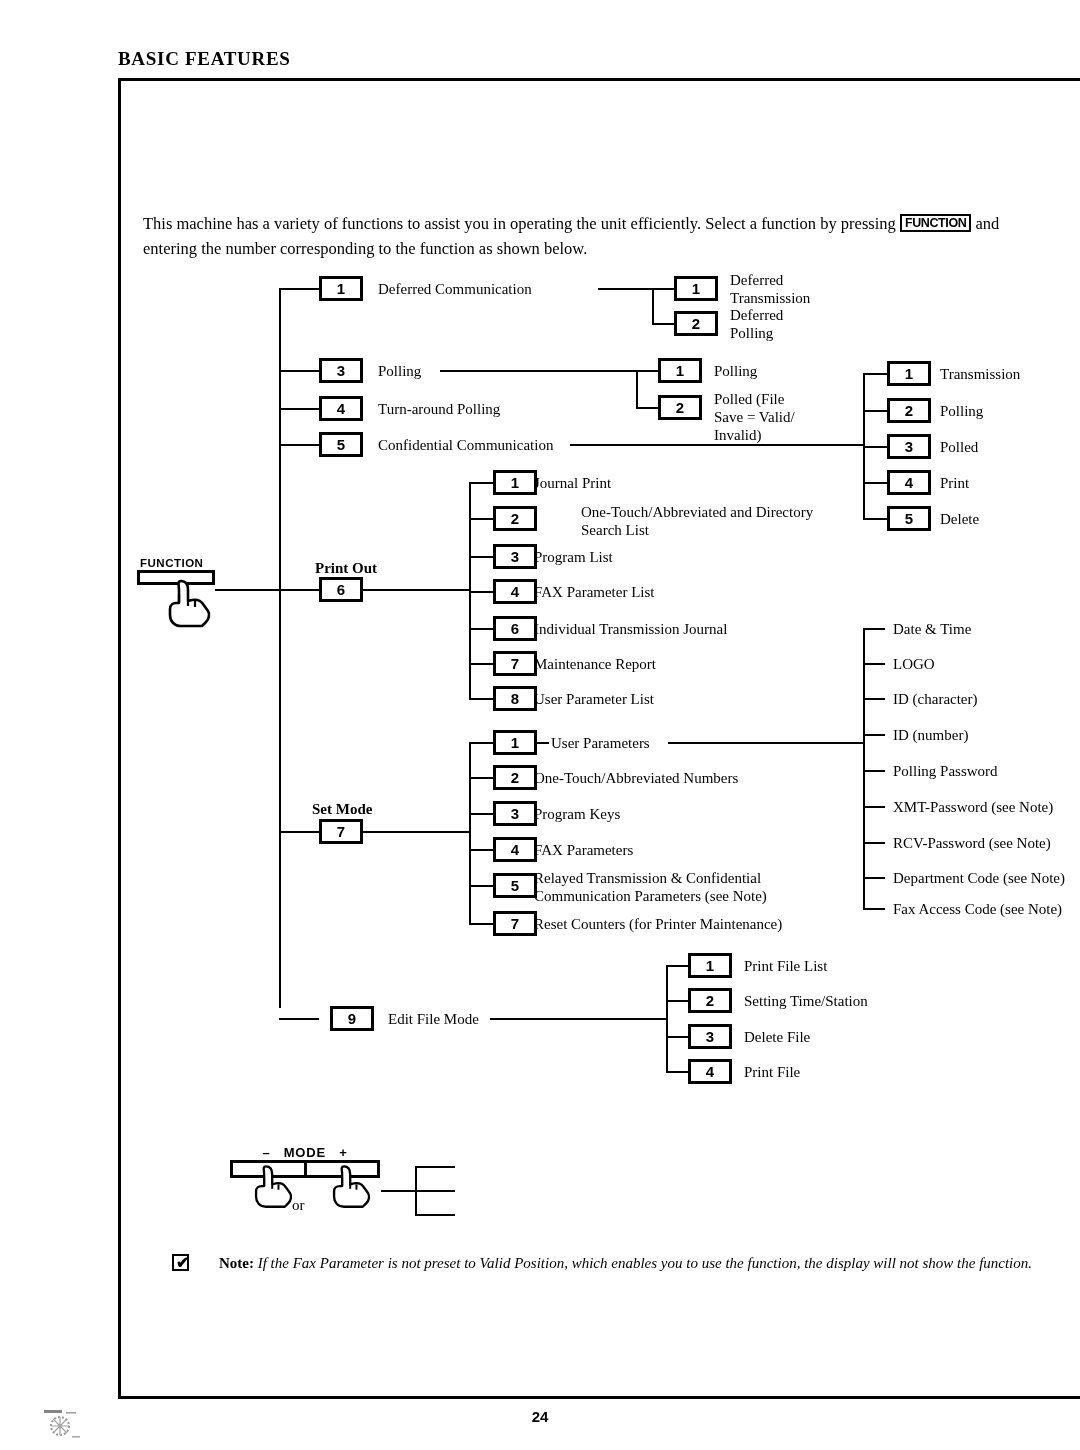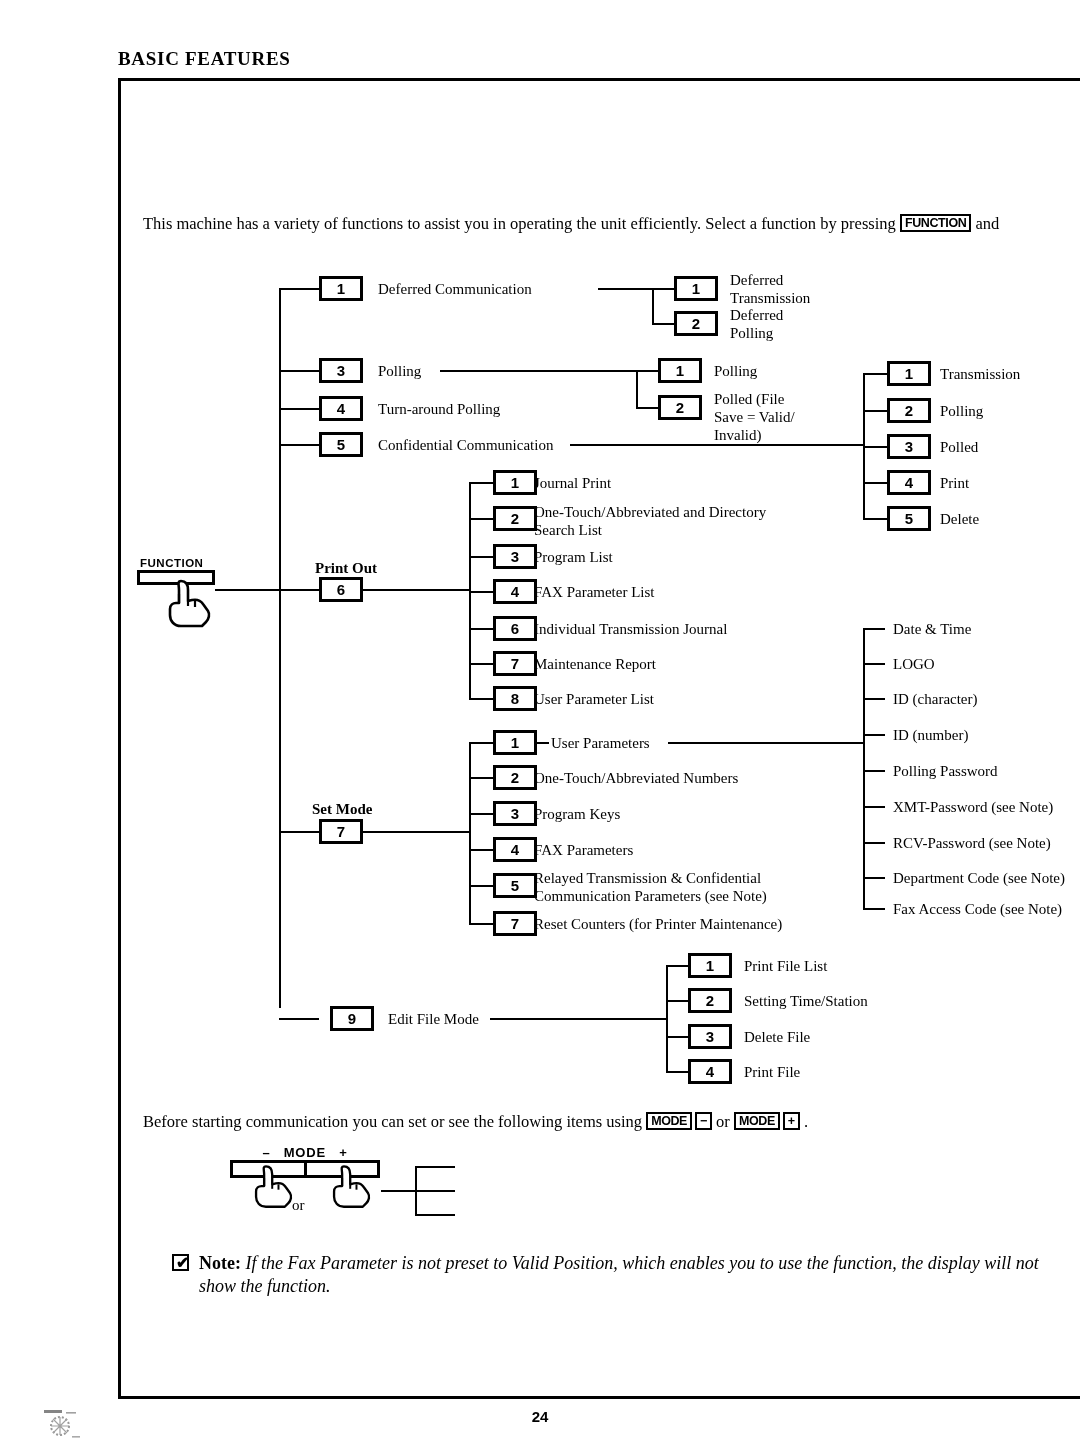--- a/index.html
+++ b/index.html
@@ -104,21 +104,21 @@
   .note{position:absolute;left:172px;top:1252px;width:880px;}
   .note .cb{
     position:absolute;left:0;top:2px;width:17px;height:17px;
     border:2px solid #000;box-sizing:border-box;background:#fff;
   }
   .note .cbk{
     position:absolute;left:2px;top:-2px;font-size:16px;font-weight:bold;
     font-family:"Liberation Sans",sans-serif;line-height:18px;
   }
   .note .ntxt{
-    margin-left:27px;font-size:18px;line-height:23px;font-style:italic;
+    margin-left:27px;font-size:15px;line-height:23px;font-style:italic;text-align:center;
   }
   .note .ntxt b{font-style:normal;font-weight:bold;}
 
   
   .pgnum{
     position:absolute;left:0;top:1408px;width:1080px;text-align:center;
     font-family:"Liberation Sans",sans-serif;font-weight:bold;font-size:15px;
   }
   .smudge{
     position:absolute;left:42px;top:1408px;width:60px;height:34px;opacity:.55;
@@ -133,20 +133,21 @@
 <div class="page">
 
   <div class="hdr">BASIC FEATURES</div>
 
   <div class="frame"></div>
   <div class="frame-bottom"></div>
 
 
   <div class="intro">
     <span>This machine has a variety of functions to assist you in operating the unit efficiently.  Select a function by pressing </span><span class="kcap">FUNCTION</span><span> and</span><br>
+    <span>entering the number corresponding to the function as shown below.</span>
   </div>
 
   <div class="fnkey">
     <div class="fl">FUNCTION</div>
     <div class="kb"></div>
     <svg class="hand" style="left:24px;top:22px;" width="58" height="50" viewBox="0 0 58 50">
       <path d="M20 2 C25 2 27 6 27 11 L27 22 L31 21 C36 20 40 22 42 25 L47 32 C49 35 48 40 45 43
                L41 47 L20 47 C13 47 9 42 9 36 L9 30 C9 26 12 24 15 24 L18 24 L18 11 C18 6 16 2 20 2 Z" fill="#fff" stroke="#000" stroke-width="2.6" stroke-linejoin="round"></path>
       <path d="M18 24 L18 15" stroke="#000" stroke-width="2.2" fill="none"></path>
       <path d="M27 22 L27 27" stroke="#000" stroke-width="2.2" fill="none"></path>
@@ -244,21 +245,21 @@
   <div class="h" style="left:469px;top:556px;width:24px;"></div>
   <div class="h" style="left:469px;top:591px;width:24px;"></div>
   <div class="h" style="left:469px;top:628px;width:24px;"></div>
   <div class="h" style="left:469px;top:663px;width:24px;"></div>
   <div class="h" style="left:469px;top:698px;width:24px;"></div>
 
   <div class="num" style="left:493px;top:470px;">1</div>
   <div class="lbl" style="left:534px;top:474px;">Journal Print</div>
 
   <div class="num" style="left:493px;top:506px;">2</div>
-  <div class="lbl wrap" style="left:534px;top:503px;width:330px;">
+  <div class="lbl wrap" style="left:534px;top:503px;width:330px;padding-left:47px;">
     <span style="white-space:pre-line;display:block;line-height:18px;">One-Touch/Abbreviated and Directory
 Search List</span>
   </div>
 
   <div class="num" style="left:493px;top:544px;">3</div>
   <div class="lbl" style="left:534px;top:548px;">Program List</div>
 
   <div class="num" style="left:493px;top:579px;">4</div>
   <div class="lbl" style="left:534px;top:583px;">FAX Parameter List</div>
 
@@ -333,23 +334,20 @@
 
   <div class="num" style="left:688px;top:953px;">1</div>
   <div class="lbl" style="left:744px;top:957px;">Print File List</div>
   <div class="num" style="left:688px;top:988px;">2</div>
   <div class="lbl" style="left:744px;top:992px;">Setting Time/Station</div>
   <div class="num" style="left:688px;top:1024px;">3</div>
   <div class="lbl" style="left:744px;top:1028px;">Delete File</div>
   <div class="num" style="left:688px;top:1059px;">4</div>
   <div class="lbl" style="left:744px;top:1063px;">Print File</div>
 
-  <div class="before">
-    <span>Before starting communication you can set or see the following items using </span><span class="kcap">MODE</span><span class="kcap" style="margin-left:3px;">−</span><span> or </span><span class="kcap">MODE</span><span class="kcap" style="margin-left:3px;">+</span><span> .</span>
-  </div>
 
   <div class="modeart">
     <div class="ml">
       <span>–</span>
       &nbsp;&nbsp;<span>MODE</span>&nbsp;&nbsp;
       <span>+</span>
     </div>
     <div class="mb">
       <div class="half"></div>
       <div class="half"></div>

